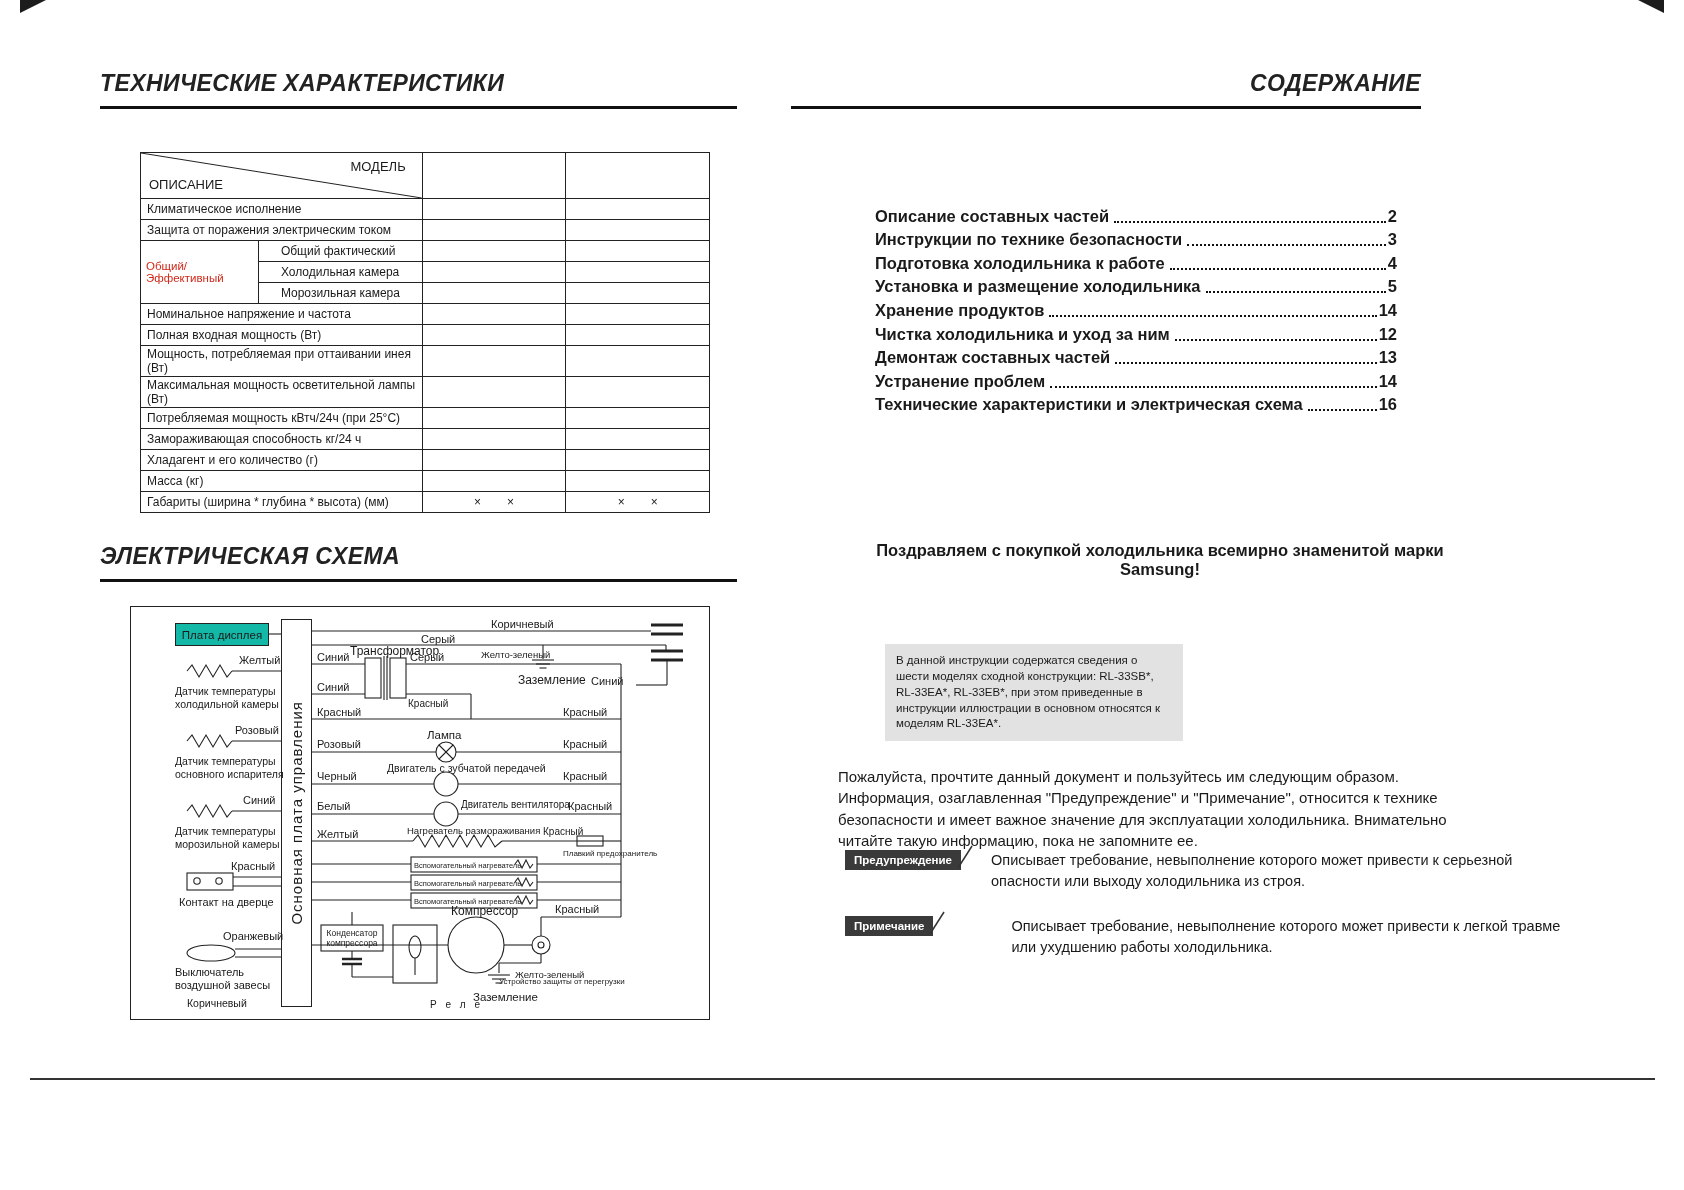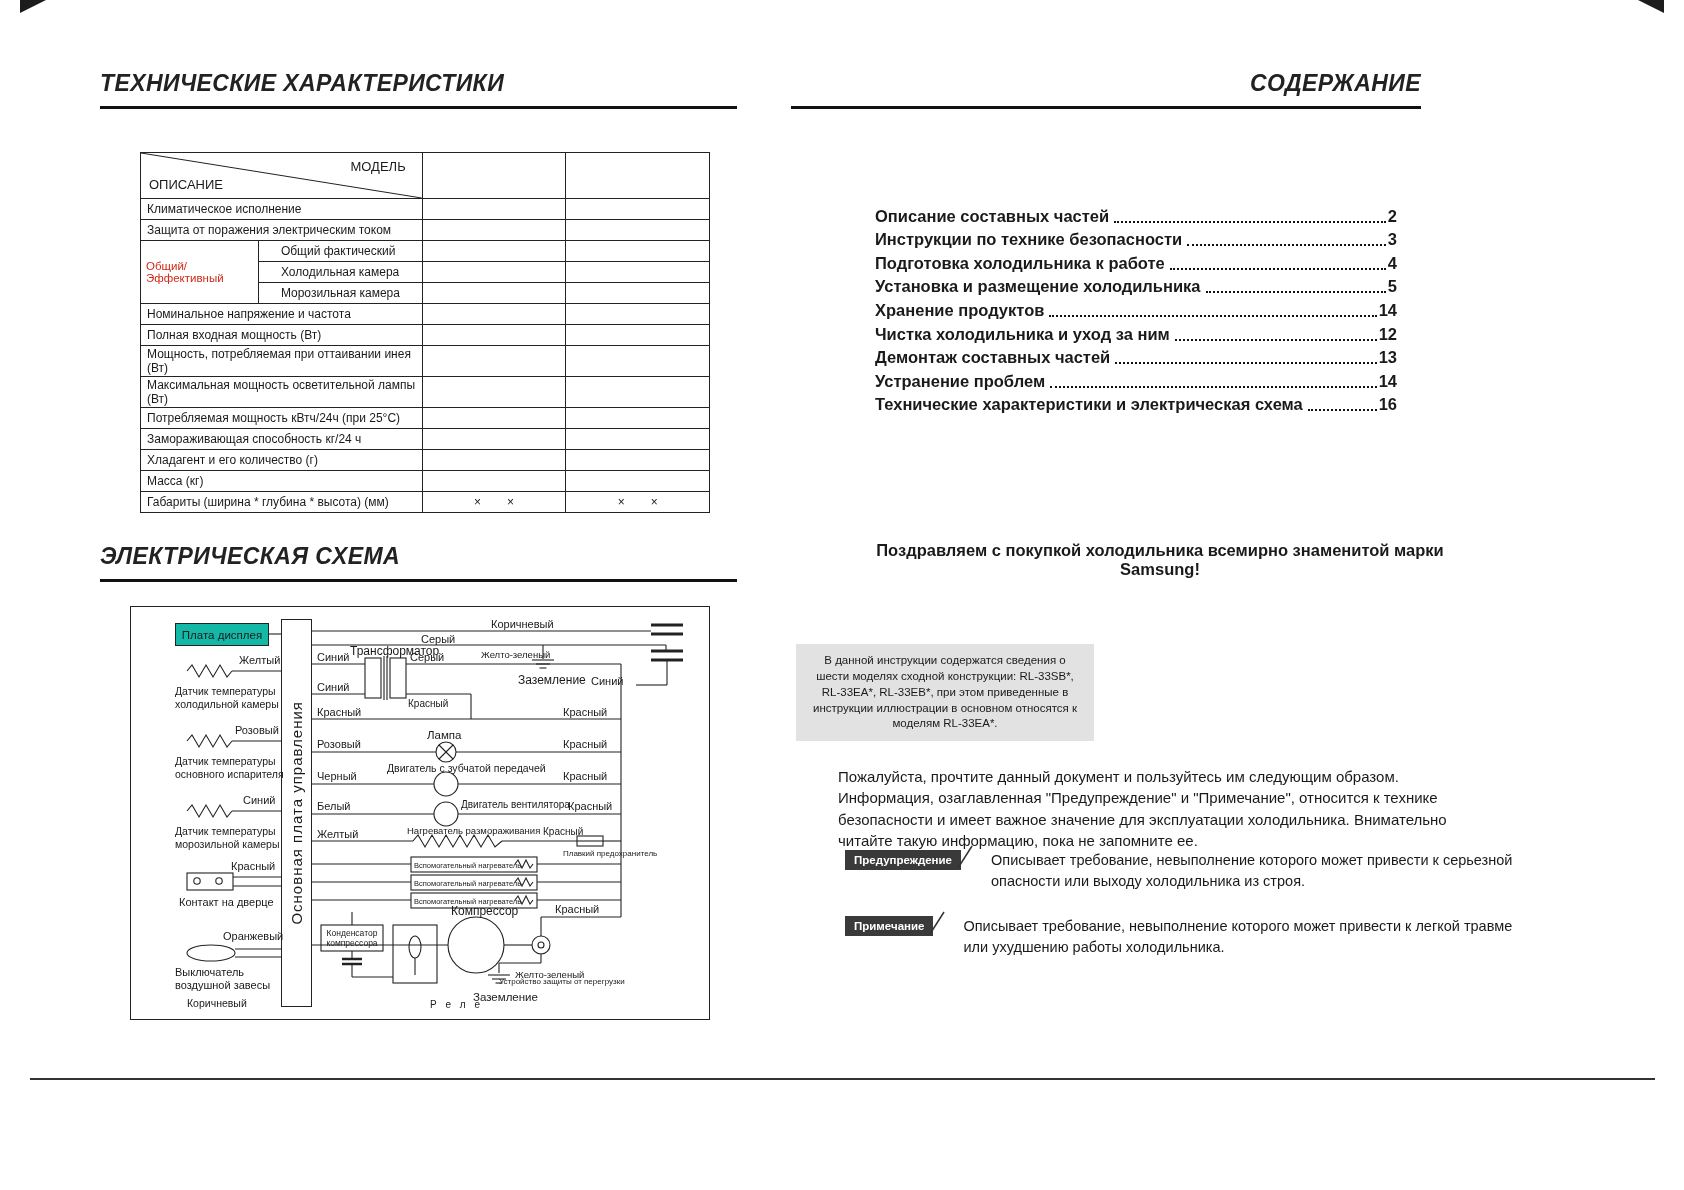--- a/index.html
+++ b/index.html
@@ -28,27 +28,27 @@
   .xcell { text-align:center; }
   .xcell span { display:inline-block; margin:0 13px; }
 
   
   .toc { position:absolute; left:875px; top:202px; width:522px; }
   .toc-row { display:flex; align-items:flex-end; font-weight:bold; font-size:16.5px; height:23.6px; }
   .toc-leader { flex:1; border-bottom:2.6px dotted #111; margin:0 2px 3px 5px; }
 
   .congrats { position:absolute; left:840px; top:541px; width:640px; text-align:center; font-weight:bold; font-size:16.5px; }
 
-  .models-note { position:absolute; left:796px; top:644px; width:298px; background:#e2e2e2; padding:9px 11px; font-size:11.5px; line-height:1.38;text-align:center; }
+  .models-note { position:absolute; left:885px; top:644px; width:298px; background:#e2e2e2; padding:9px 11px; font-size:11.5px; line-height:1.38; }
 
   .intro { position:absolute; left:838px; top:766px; width:655px; font-size:15px; line-height:1.43; }
 
   .callout { position:absolute; display:flex; align-items:flex-start; }
   #warning-callout { left:845px; top:850px; }
-  #note-callout { left:845px; top:916px; }
+  #note-callout { left:845px; top:916px;gap:48px; }
   .badge-wrap { position:relative; flex:none; }
   .badge { background:#3a3a3a; color:#fff; font-size:11.5px; font-weight:bold; padding:4px 9px; display:inline-block; }
   .badge-slash { position:absolute; right:-13px; top:-6px; }
   .callout-text { margin-left:30px; font-size:14.5px; line-height:1.48; width:552px; }
 
   .bottom-rule { position:absolute; left:30px; top:1078px; width:1625px; height:1.5px; background:#333; }
 
   
   .diagram { position:absolute; left:130px; top:606px; width:580px; height:414px; border:1.5px solid #222; background:#fff; }
   .diagram svg.wires { position:absolute; left:0; top:0; }

